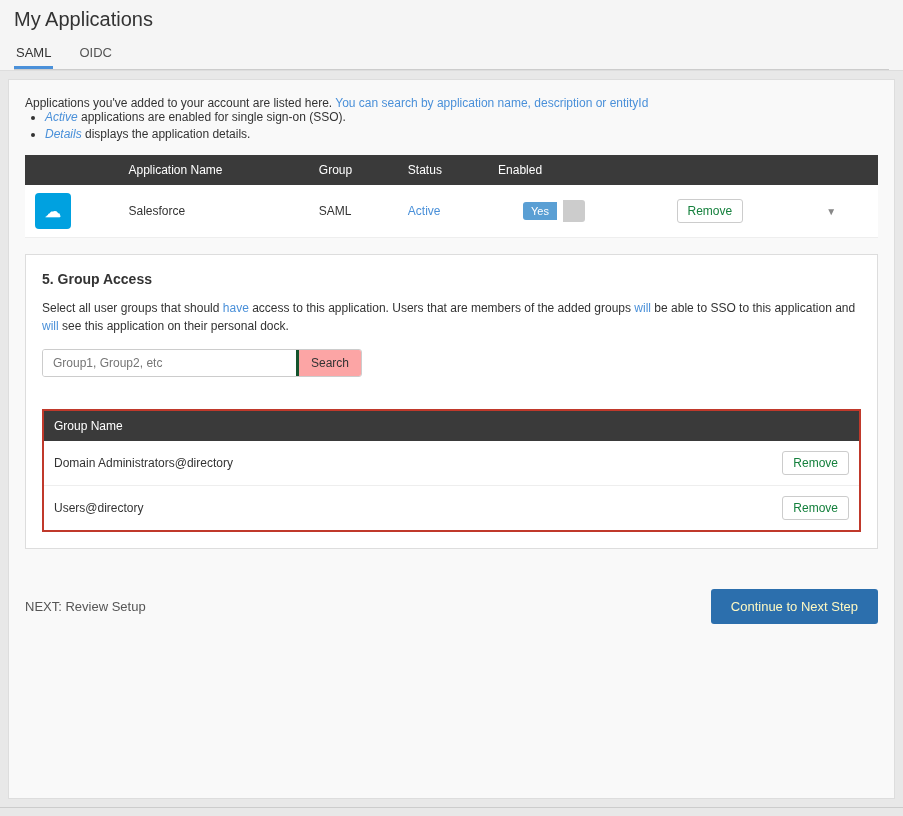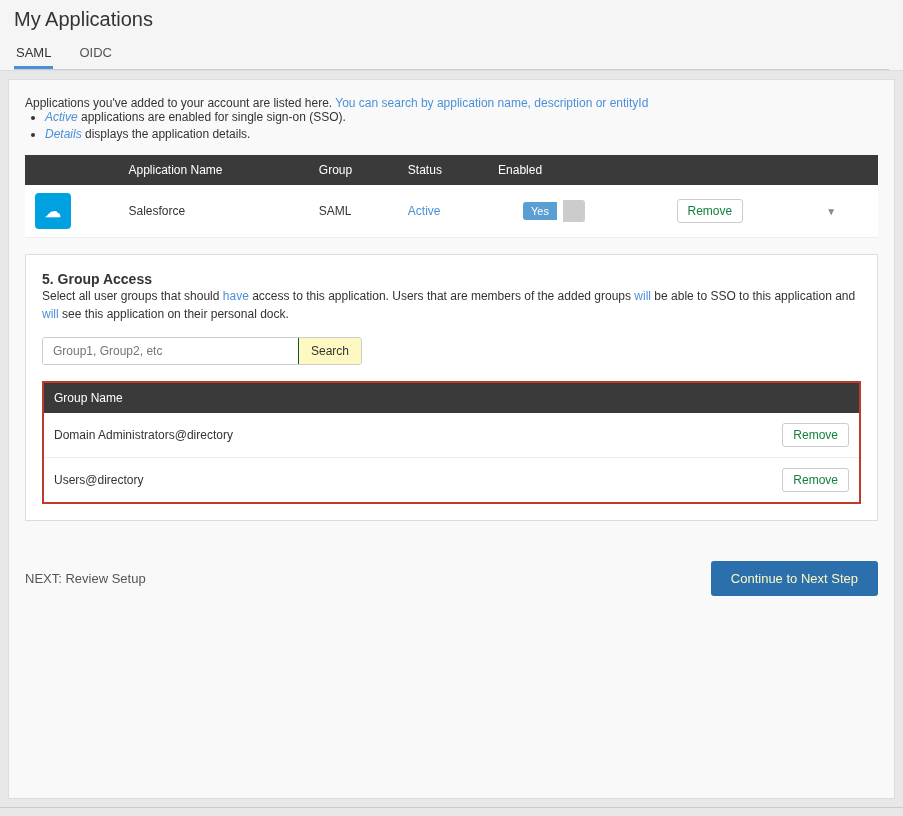--- a/index.html
+++ b/index.html
@@ -161,52 +161,53 @@
     
     .group-access-section {
       background: #fff;
       border: 1px solid #ddd;
       padding: 16px;
       margin-bottom: 16px;
     }
     .section-title {
       font-size: 14px;
       font-weight: bold;
+      margin-bottom: 12px;
       color: #333;
     }
     .section-desc {
       font-size: 12px;
       color: #333;
       margin-bottom: 14px;
       line-height: 1.5;
     }
     .section-desc .link {
       color: #4a90d9;
     }
     .search-bar {
       display: flex;
       gap: 4px;
-      margin-bottom: 16px;
+      margin-bottom: 32px;
       border: 1px solid #ccc;
       border-radius: 3px;
       overflow: hidden;
       width: 320px;
     }
     .search-input {
       flex: 1;
       border: none;
       padding: 6px 10px;
       font-size: 12px;
       color: #999;
       outline: none;
     }
     .search-btn {
-      background: #fef9c3;
-      border: none;
-      border-left: 1px solid #14532d;
+      background: #fca5a5;
+      border: none;
+      border-left: 3px solid #14532d;
       padding: 6px 12px;
       cursor: pointer;
       font-size: 12px;
       color: #333;
     }
 
     
     .group-table {
       width: 100%;
       border-collapse: collapse;

